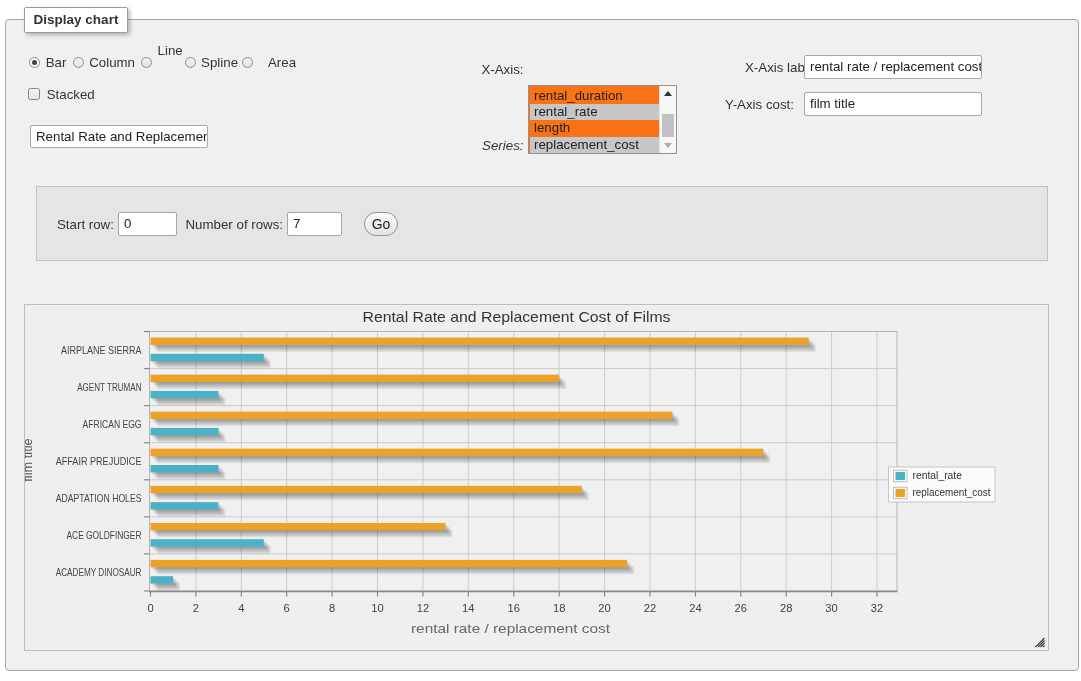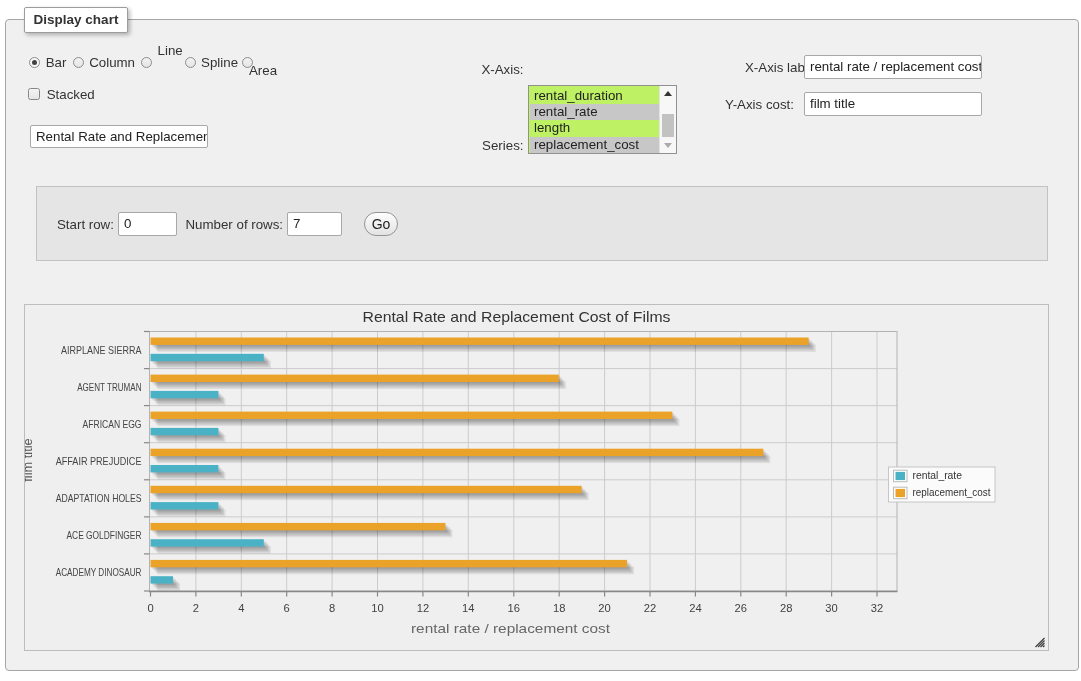--- a/index.html
+++ b/index.html
@@ -22,21 +22,21 @@
 .checkbox { position:absolute; width:12px; height:12px; border:1px solid #878787; border-radius:2.5px;
   background:linear-gradient(#f4f4f4,#e6e6e6); box-sizing:border-box; }
 #panel { left:36px; top:186px; width:1012px; height:75px; background:#e5e5e5; border:1px solid #c2c2c2; }
 #gobtn { left:364px; top:212px; width:34px; height:24px; border:1px solid #949494; border-radius:12px;
   background:linear-gradient(#fdfdfd,#e3e3e3); font-size:14px; color:#222;
   text-align:center; line-height:22px; }
 #chart { left:24px; top:304px; width:1025px; height:347px; background:#efefef; border:1px solid #bdbdbd; }
 #xsel { left:528px; top:57px; width:155px; height:23px; background:#fff; border:1px solid #a9a9a9; }
 #xsel .t { position:absolute; left:6px; top:0; line-height:19px; color:#222; }
 #xsel .ar { position:absolute; right:5px; top:6px; font-size:8px; color:#111; }
-#listbox { left:528px; top:85px; width:149px; height:69px; background:#bef264; border:1px solid #919191; }
+#listbox { left:528px; top:85px; width:149px; height:69px; background:#f97316; border:1px solid #919191; }
 .li { position:absolute; left:1px; width:130px; height:16.2px; line-height:16.2px; padding-left:4px;
   color:#222; white-space:nowrap; }
 .li.sel { background:#c7c7c7; }
 #sbar { position:absolute; right:0; top:0; width:17px; height:67px; background:#f7f7f7; border-left:1px solid #e2e2e2; }
 #sbar .up { position:absolute; left:4px; top:5px; width:0; height:0;
   border-left:4px solid transparent; border-right:4px solid transparent; border-bottom:5px solid #333; }
 #sbar .dn { position:absolute; left:4px; bottom:5px; width:0; height:0;
   border-left:4px solid transparent; border-right:4px solid transparent; border-top:5px solid #ababab; }
 #sbar .th { position:absolute; left:2px; top:28px; width:12px; height:23px; background:#c2c2c2; }
 </style></head>
@@ -47,41 +47,41 @@
 
   <div class="radio sel" style="left:28.8px;top:57px;"></div>
   <div class="lbl" style="left:45.7px;top:56px;line-height:13px;">Bar</div>
   <div class="radio" style="left:72.9px;top:57px;"></div>
   <div class="lbl" style="left:89.2px;top:56px;line-height:13px;">Column</div>
   <div class="radio" style="left:141px;top:57px;"></div>
   <div class="lbl" style="left:157.6px;top:44px;line-height:13px;">Line</div>
   <div class="radio" style="left:185px;top:57px;"></div>
   <div class="lbl" style="left:201.1px;top:56px;line-height:13px;">Spline</div>
   <div class="radio" style="left:242px;top:57px;"></div>
-  <div class="lbl" style="left:249px;top:56px;line-height:13px;margin-top:8px;">Area</div>
+  <div class="lbl" style="left:268px;top:56px;line-height:13px;">Area</div>
 
   <div class="checkbox" style="left:28px;top:88px;"></div>
   <div class="lbl" style="left:46.7px;top:88px;line-height:13px;text-align:center;">Stacked</div>
 
   <div class="inp" style="left:30px;top:125px;width:178px;height:23px;">Rental Rate and Replacemen</div>
 
   <div class="lbl" style="left:434px;width:89.5px;text-align:right;top:62px;">X-Axis:</div>
 
   <div class="abs" id="listbox">
     <div class="li" style="top:2px;">rental_duration</div>
     <div class="li sel" style="top:18.2px;">rental_rate</div>
     <div class="li" style="top:34.4px;">length</div>
     <div class="li sel" style="top:50.6px;">replacement_cost</div>
     <div id="sbar">
         <div class="up"></div>
         <div class="th"></div>
         <div class="dn"></div>
       </div>
   </div>
-  <div class="lbl" style="left:434px;width:89.5px;text-align:right;top:138px;">Series:</div>
+  <div class="lbl" style="left:434px;width:89.5px;text-align:right;top:138px;font-style:italic;">Series:</div>
 
   <div class="lbl" style="left:725px;top:60px;margin-left:20px;">X-Axis label:</div>
   <div class="inp" style="left:804px;top:55px;width:178px;height:24px;">rental rate / replacement cost</div>
   <div class="lbl" style="left:725px;top:97px;">Y-Axis cost:</div>
   <div class="inp" style="left:804px;top:92px;width:178px;height:24px;">film title</div>
 
   <div class="abs" id="panel"></div>
   <div class="lbl" style="left:57px;top:217px;">Start row:</div>
   <div class="inp" style="left:118px;top:212px;width:59px;height:24px;">0</div>
   <div class="lbl" style="left:185.5px;top:217px;">Number of rows:</div>

